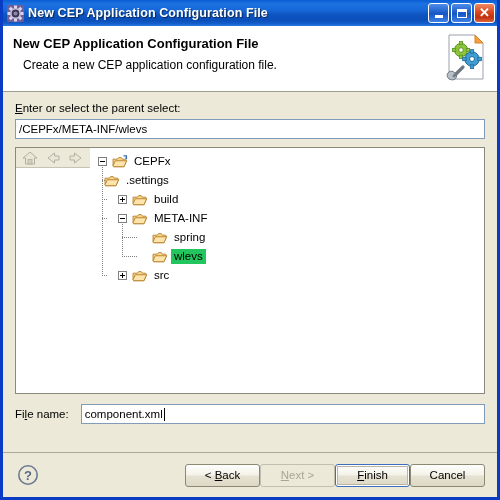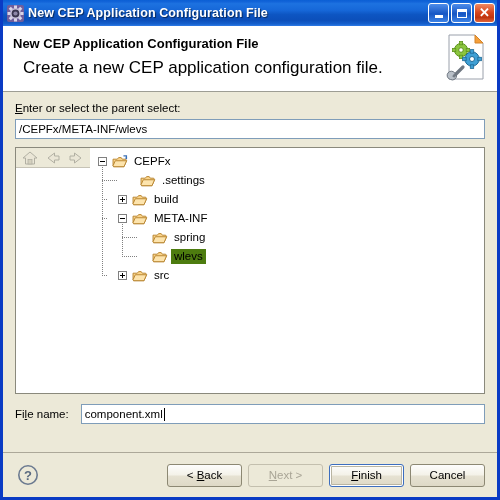--- a/index.html
+++ b/index.html
@@ -55,21 +55,21 @@
   
   .header {
     flex: none; height: 66px; background: #ffffff;
     border-bottom: 1px solid #9d9d94;
     display: flex; align-items: flex-start;
     padding: 8px 8px 0 10px; box-sizing: border-box;
     position: relative;
   }
   .header-texts { flex: 1 1 auto; min-width: 0; }
   .header-title { font-size: 13px; font-weight: bold; color: #000; margin: 2px 0 0 0; }
-  .header-sub { font-size: 17px; color: #000; margin: 7px 0 0 10px; }
+  .header-sub { font-size: 12px; color: #000; margin: 7px 0 0 10px; }
   .header-icon { flex: none; width: 46px; height: 50px; position: relative; margin-top: -2px; }
 
   
   .body {
     flex: 1 1 auto; position: relative;
     background: #ece9d8;
     padding: 10px 12px 0 12px; box-sizing: border-box;
     display: flex; flex-direction: column;
   }
   .field-label { font-size: 11.5px; color: #000; margin-bottom: 5px; }
@@ -120,42 +120,42 @@
     content: ""; position: absolute; left: 1px; top: 3px;
     width: 5px; height: 1px; background: #000;
   }
   .twist.plus::after {
     content: ""; position: absolute; left: 3px; top: 1px;
     width: 1px; height: 5px; background: #000;
   }
   .twist-space { width: 9px; flex: none; }
   .folder { width: 16px; height: 13px; position: relative; flex: none; }
   .tlabel { padding: 0 3px; line-height: 15px; }
-  .trow.selected .tlabel { background: #4d7c0f; }
+  .trow.selected .tlabel { background: #22c55e; }
   .dots-v, .dots-h { position: absolute; }
   .dots-v { width: 1px; background-image: linear-gradient(to bottom,#808080 1px, transparent 1px); background-size: 1px 2px; }
   .dots-h { height: 1px; background-image: linear-gradient(to right,#808080 1px, transparent 1px); background-size: 2px 1px; }
 
   
   .filename-row {
     flex: none; display: flex; align-items: center;
     margin: 10px 0 0 0; gap: 12px;
   }
   .filename-row .field-label { margin-bottom: 0; flex: none; }
   .filename-row .text-input { flex: 1 1 auto; }
 
   
   .sep { flex: none; height: 1px; background: #aca899; margin: 0; }
   .buttonbar {
     flex: none; height: 44px; background: #ece9d8;
     display: flex; align-items: center;
     padding: 0 12px 0 14px; box-sizing: border-box;
   }
   .help-btn { width: 22px; height: 22px; position: relative; flex: none; }
-  .btn-group { margin-left: auto; display: flex; align-items: center; gap: 6px; }
+  .btn-group { margin-left: auto; display: flex; align-items: center; }
   .btn {
     min-width: 75px; height: 23px; box-sizing: border-box;
     font-size: 11.5px; color: #000;
     background: linear-gradient(to bottom,#fdfdfc 0%,#f4f2e8 48%,#e6e2d2 52%,#ded9c6 100%);
     border: 1px solid #8c8873; border-radius: 3px;
     display: flex; align-items: center; justify-content: center;
     padding: 0 10px; white-space: nowrap;
   }
   .btn.disabled { color: #a9a596; border-color: #c3bfae; background: #ece9d8; }
   .btn.default {
@@ -276,21 +276,21 @@
             <div class="twist"></div>
             <div class="folder" style="margin-left: 5px;"><svg viewBox="0 0 17 14" width="16" height="13">
                 <path d="M1 4.5 H5.6 L7 2.8 H9.8 L11 4.5 H14.6 L15.6 6 L12.8 12.6 H1.6 L1 11.6 Z" fill="#fbd58b" stroke="#b5822c" stroke-width="1" stroke-linejoin="round"></path>
                 <path d="M1 11.6 L3.4 6.2 H15.6 L12.8 12.6 H1.6 Z" fill="#fde4ad" stroke="#b5822c" stroke-width="1" stroke-linejoin="round"></path>
                 <path d="M12.2 1 L15.4 1 L15.4 4.4" fill="none" stroke="#3a6fb5" stroke-width="1.4"></path>
                 <path d="M15.4 4.9 L13.9 2.9 L16.4 2.9 Z" fill="#3a6fb5"></path>
               </svg></div>
             <span class="tlabel" style="margin-left: 3px;">CEPFx</span>
           </div>
           <div class="dots-h" style="left: 12px; width: 16px; top: 32px;"></div>
-          <div class="trow" style=" margin-left: 36px;">
+          <div class="trow" style="">
             <div class="twist-space"></div>
             <div class="folder" style="margin-left: 5px;"><svg viewBox="0 0 17 14" width="16" height="13">
                 <path d="M1 4.5 H5.6 L7 2.8 H9.8 L11 4.5 H14.6 L15.6 6 L12.8 12.6 H1.6 L1 11.6 Z" fill="#fbd58b" stroke="#b5822c" stroke-width="1" stroke-linejoin="round"></path>
                 <path d="M1 11.6 L3.4 6.2 H15.6 L12.8 12.6 H1.6 Z" fill="#fde4ad" stroke="#b5822c" stroke-width="1" stroke-linejoin="round"></path>
               </svg></div>
             <span class="tlabel" style="margin-left: 3px;">.settings</span>
           </div>
           <div class="dots-h" style="left: 12px; width: 5px; top: 51px;"></div>
           <div class="trow" style="padding-left: 28px;">
             <div class="twist plus"></div>

